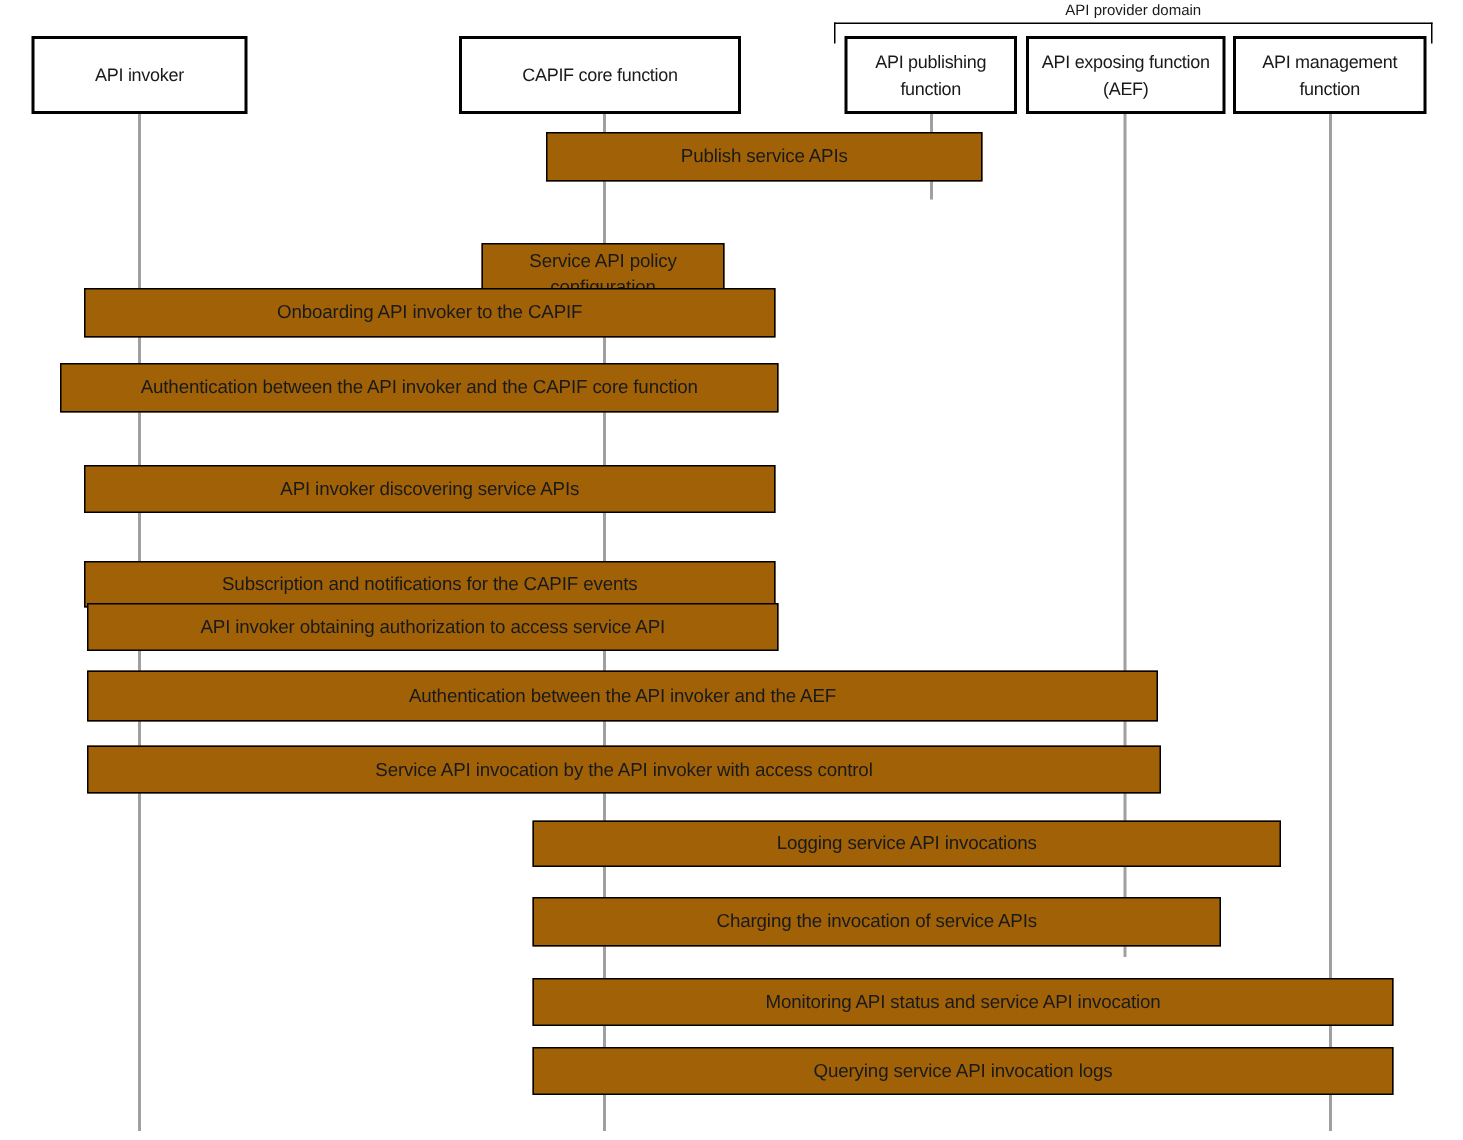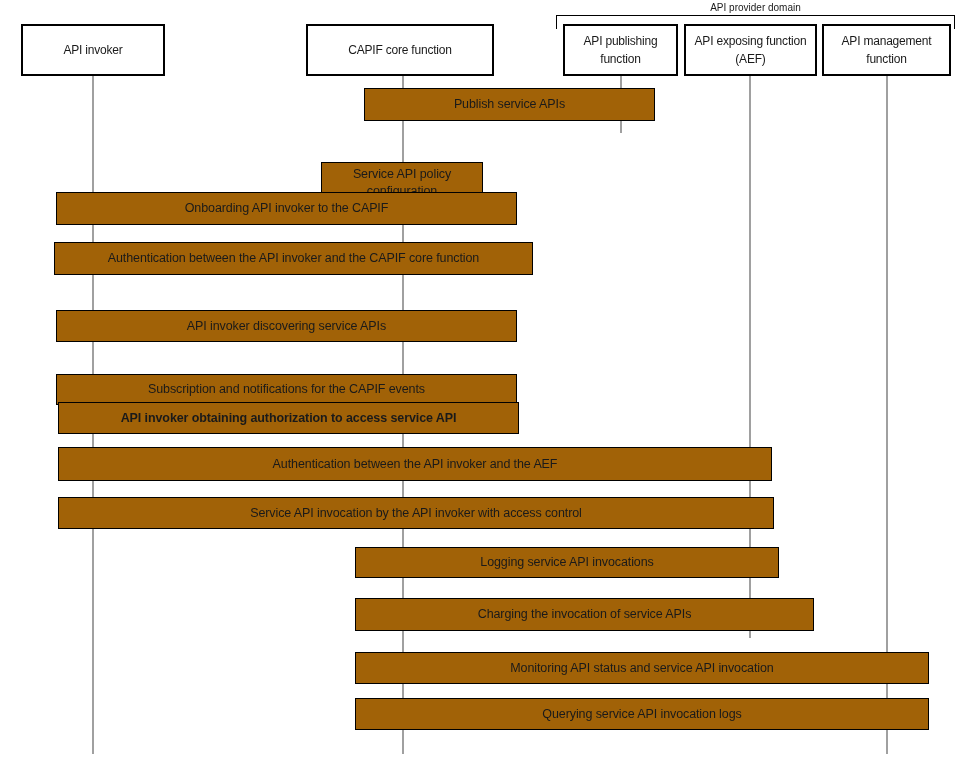--- a/index.html
+++ b/index.html
@@ -100,24 +100,24 @@
 function</div>
   <div class="actor" style="left:684px; top:24px; width:133px; height:52px;">API exposing function
 (AEF)</div>
   <div class="actor" style="left:822px; top:24px; width:129px; height:52px;">API management
 function</div>
 
   <div class="step" style="left:364px; top:88px;  width:291px; height:33px;">Publish service APIs</div>
   <div class="step" style="left:321px; top:134px; width:162px; height:41px;margin-top:28px;">Service API policy
 configuration</div>
   <div class="step" style="left:56px;  top:192px; width:461px; height:33px;">Onboarding API invoker to the CAPIF</div>
-  <div class="step" style="left:54px;  top:242px; width:479px; height:33px;">Authentication between the API invoker and the CAPIF core function</div>
+  <div class="step" style="left:40px;  top:242px; width:479px; height:33px;">Authentication between the API invoker and the CAPIF core function</div>
   <div class="step" style="left:56px;  top:310px; width:461px; height:32px;">API invoker discovering service APIs</div>
   <div class="step" style="left:56px;  top:349px; width:461px; height:31px;margin-top:25px;">Subscription and notifications for the CAPIF events</div>
-  <div class="step" style="left:58px;  top:402px; width:461px; height:32px;font-weight:bold;">API invoker obtaining authorization to access service API</div>
+  <div class="step" style="left:58px;  top:402px; width:461px; height:32px;">API invoker obtaining authorization to access service API</div>
   <div class="step" style="left:58px;  top:447px; width:714px; height:34px;">Authentication between the API invoker and the AEF</div>
   <div class="step" style="left:58px;  top:497px; width:716px; height:32px;">Service API invocation by the API invoker with access control</div>
-  <div class="step" style="left:355px; top:547px; width:424px; height:31px;">Logging service API invocations</div>
+  <div class="step" style="left:355px; top:547px; width:499px; height:31px;">Logging service API invocations</div>
   <div class="step" style="left:355px; top:598px; width:459px; height:33px;">Charging the invocation of service APIs</div>
   <div class="step" style="left:355px; top:652px; width:574px; height:32px;">Monitoring API status and service API invocation</div>
   <div class="step" style="left:355px; top:698px; width:574px; height:32px;">Querying service API invocation logs</div>
 
 </div>
 
 </body></html>

